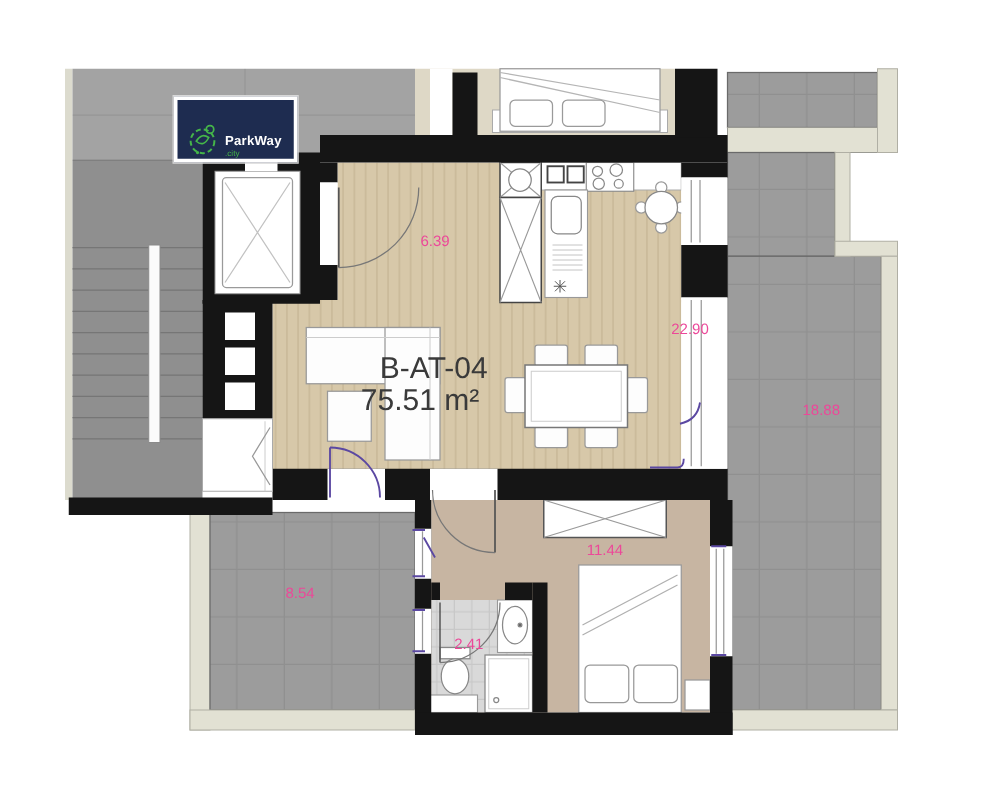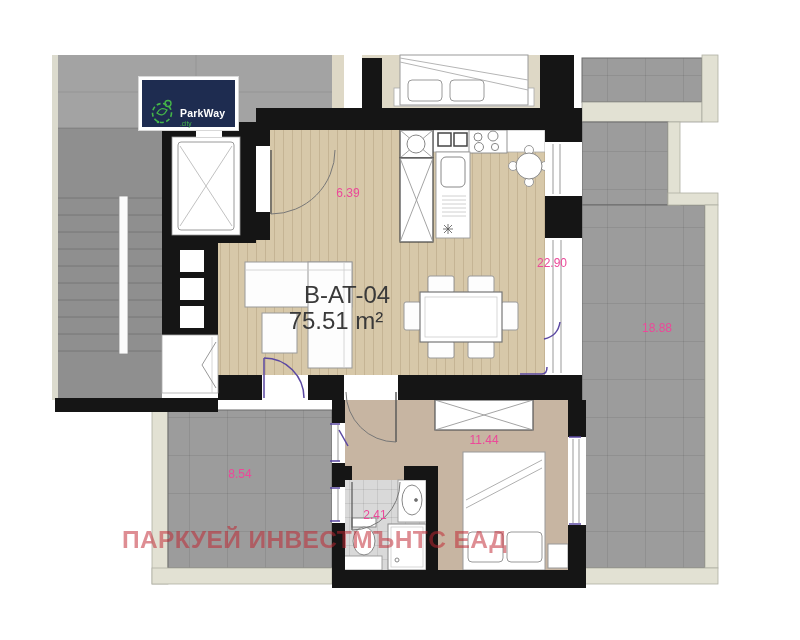--- a/index.html
+++ b/index.html
@@ -247,14 +247,13 @@
   <div class="unit-label" style="left:347px;top:295px;">B-AT-04</div>
   <div class="unit-label" style="left:336px;top:321px;">75.51 m²</div>
 
   <div class="room-label" style="left:348px;top:193px;">6.39</div>
   <div class="room-label" style="left:508px;top:263px;margin-left:44px;">22.90</div>
   <div class="room-label" style="left:657px;top:328px;">18.88</div>
   <div class="room-label" style="left:240px;top:474px;">8.54</div>
   <div class="room-label" style="left:484px;top:440px;">11.44</div>
   <div class="room-label" style="left:375px;top:492px;margin-top:23px;">2.41</div>
 
-  <div id="watermark">ПАРКУЕЙ ИНВЕСТМЪНТС ЕАД</div>
 </div>
 
 </body></html>

